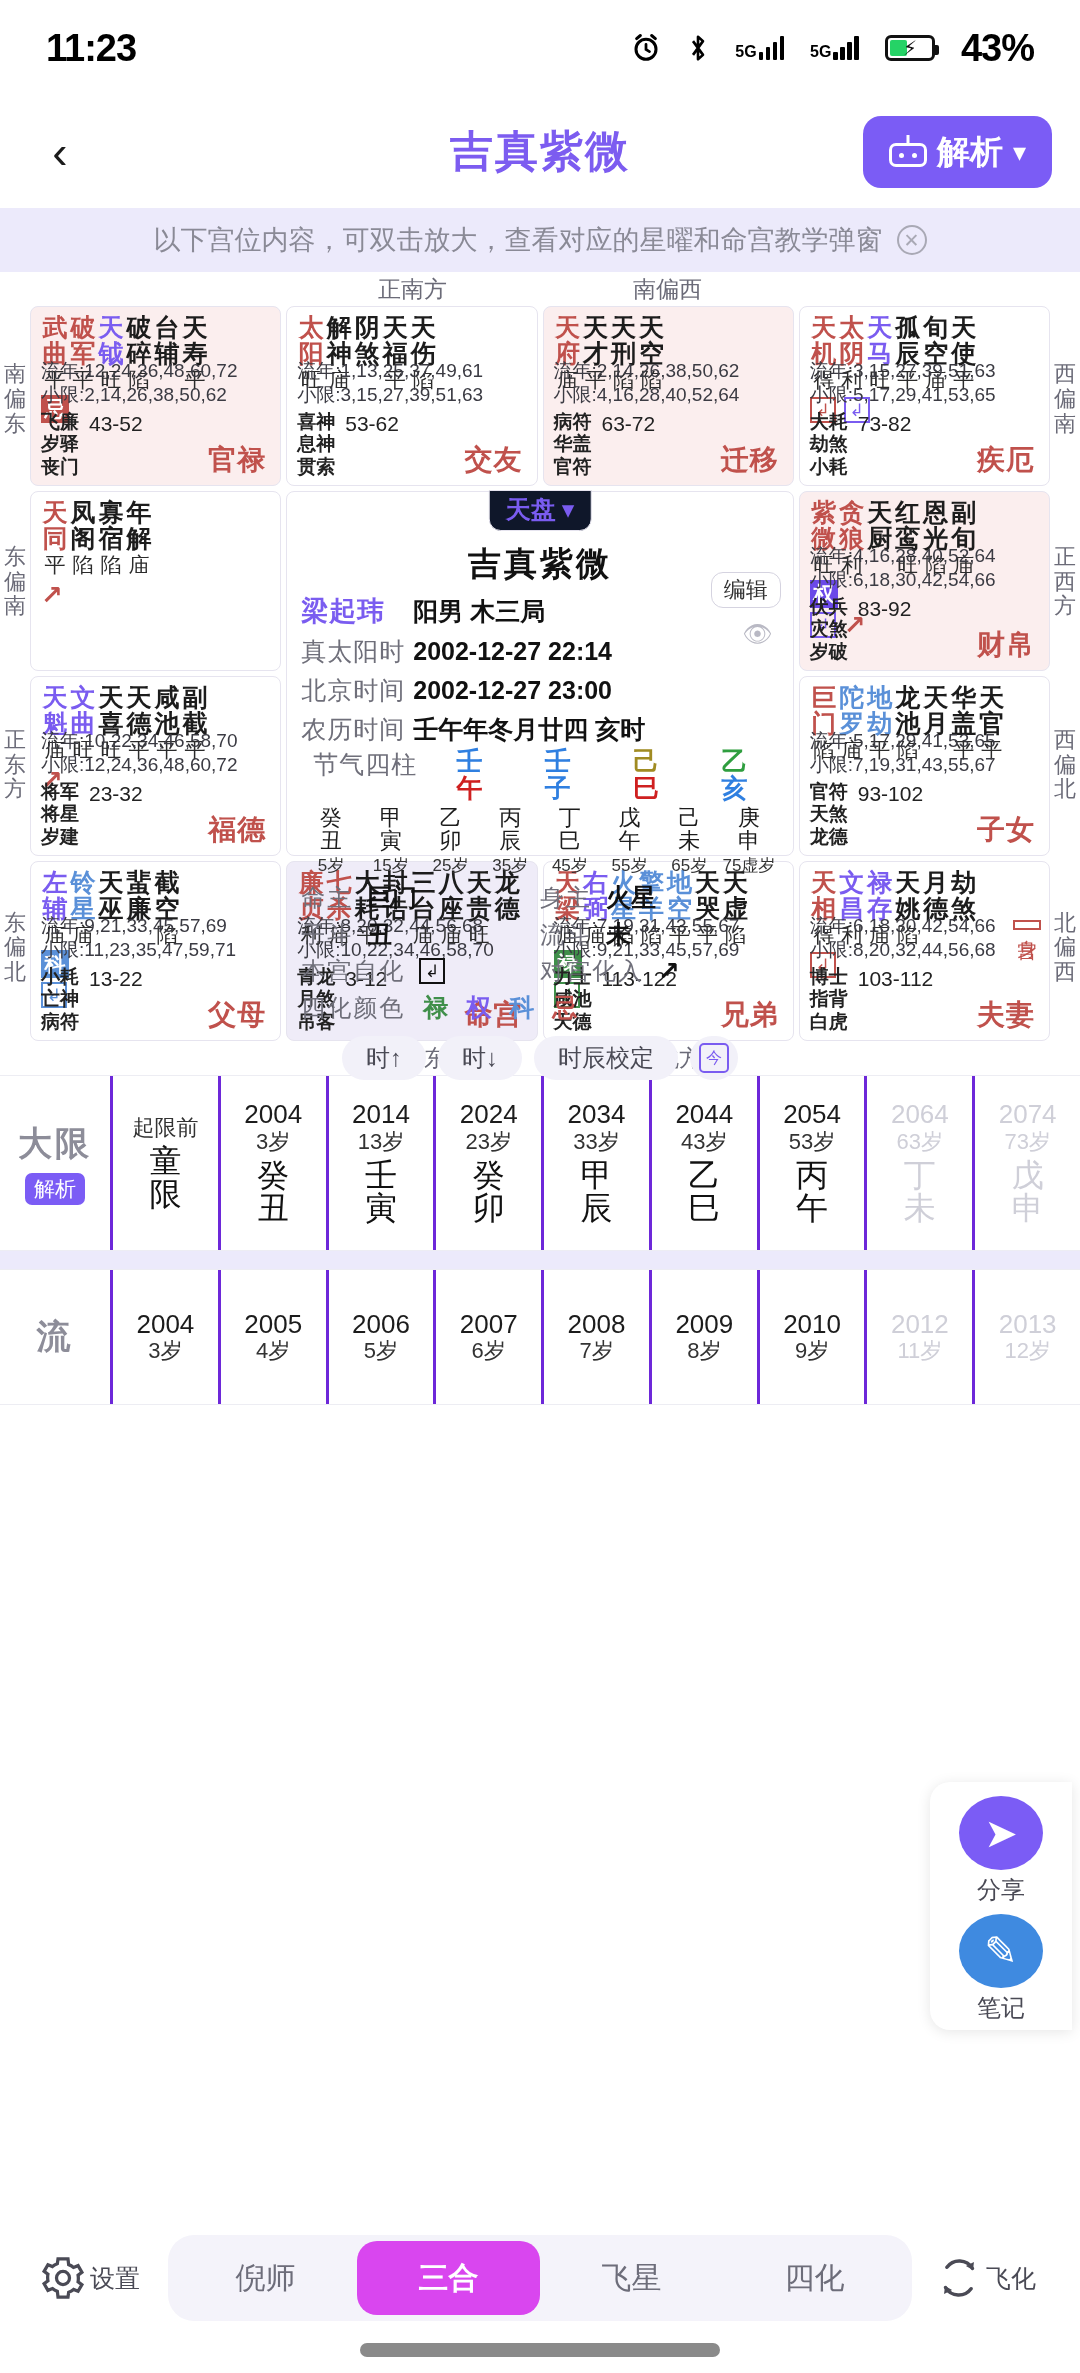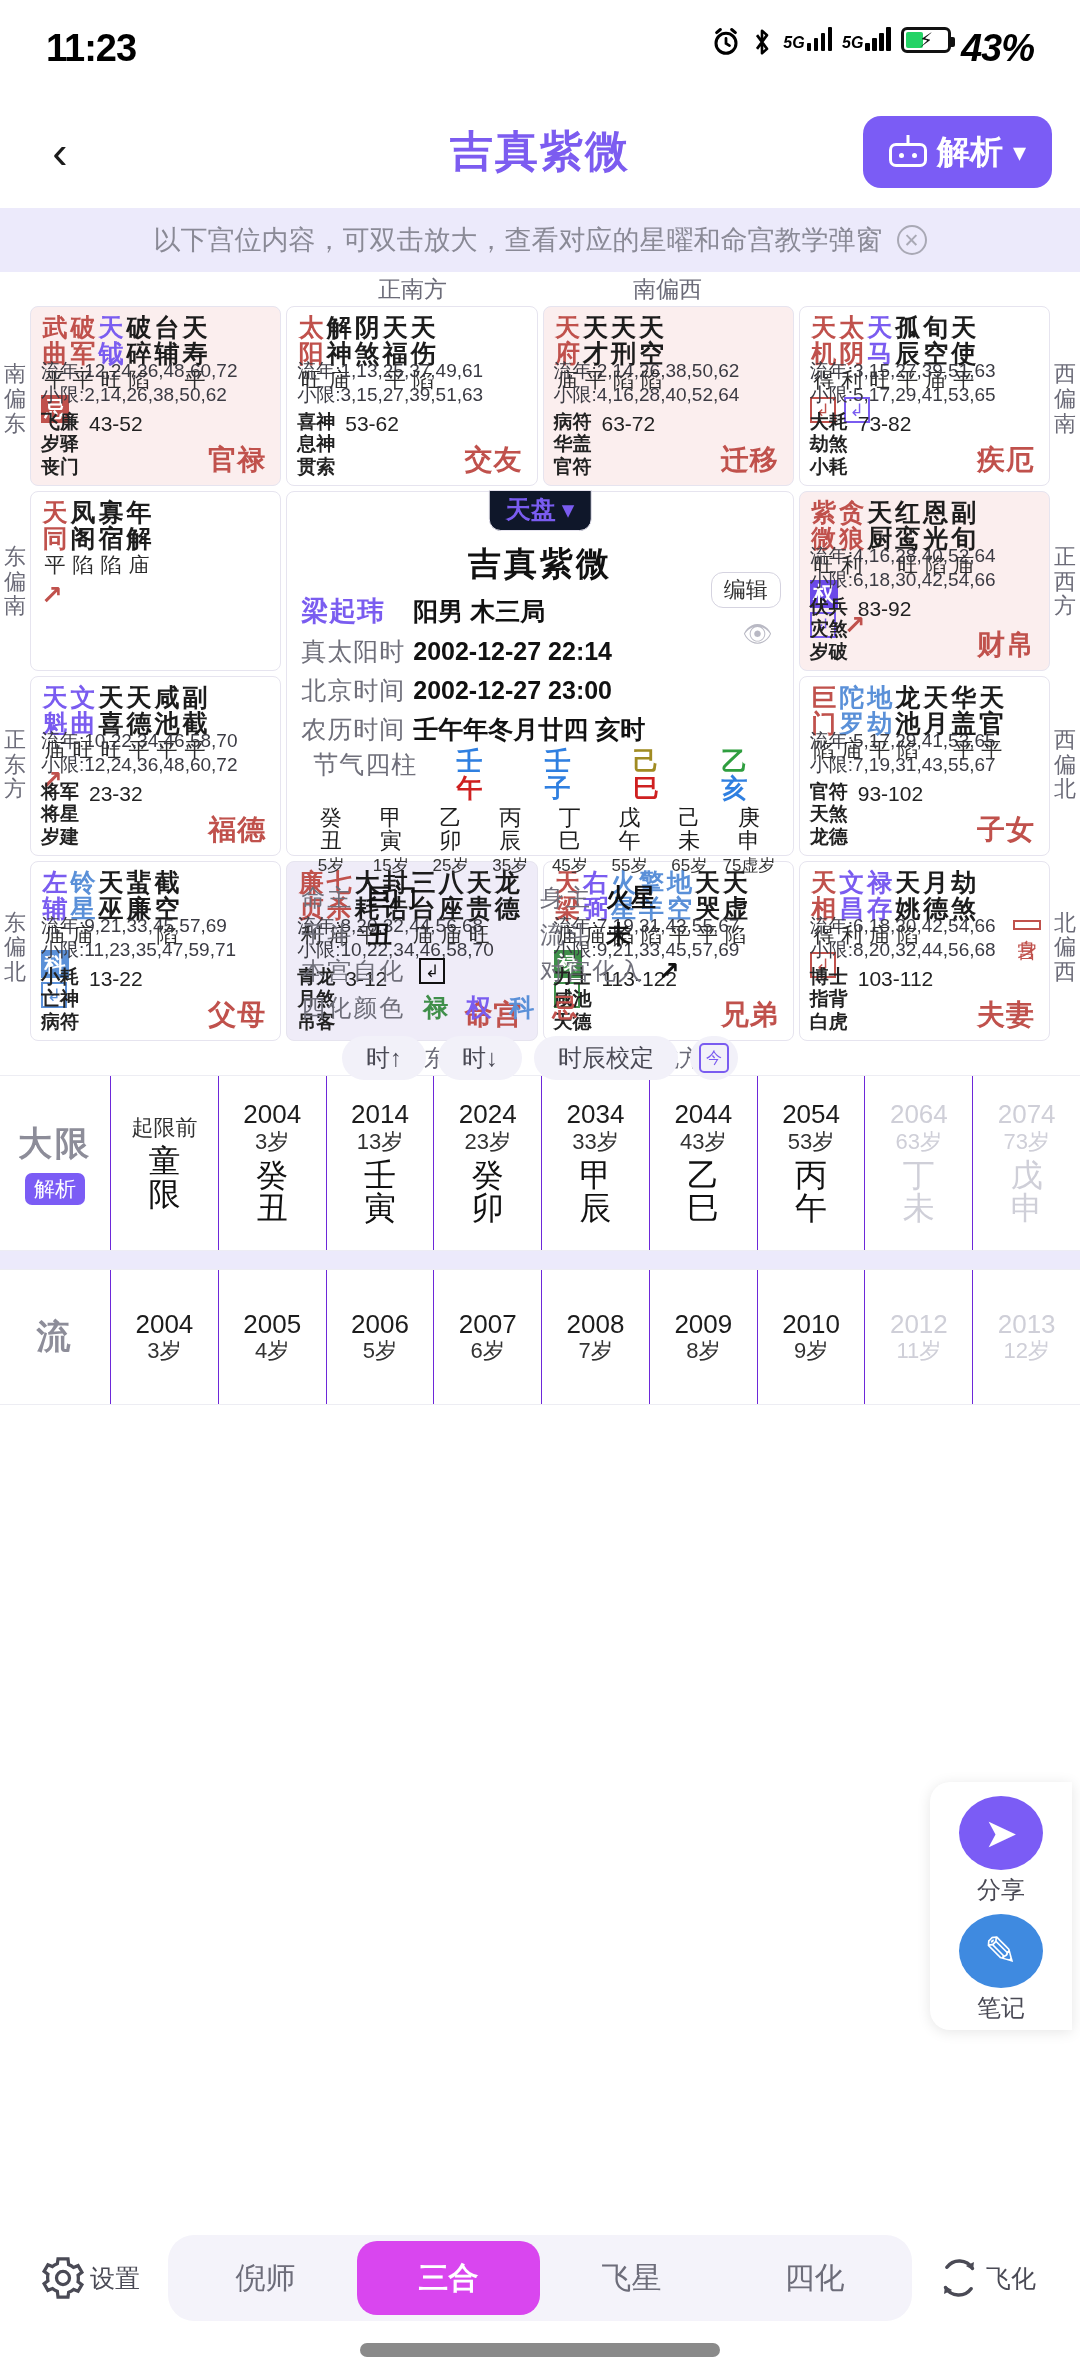--- a/index.html
+++ b/index.html
@@ -10,21 +10,21 @@
     overflow: hidden;
   }
   body { position: relative; }
 
   
   .statusbar {
     height: 96px; display: flex; align-items: center;
     padding: 0 46px; position: relative;
   }
   .sb-time { font-size: 38px; font-weight: 700; letter-spacing: -1px; color: #000; }
-  .sb-right { margin-left: auto; display: flex; align-items: flex-start; gap: 10px; font-style: italic; }
+  .sb-right { margin-left: auto; display: flex; align-items: center; gap: 26px; }
   .sb-icon { display: inline-flex; align-items: flex-end; }
   .bars { display: inline-flex; align-items: flex-end; gap: 2.5px; height: 24px; }
   .bars i { display: block; width: 4.5px; background: #000; border-radius: 1px; }
   .bars i:nth-child(1){height:8px} .bars i:nth-child(2){height:13px}
   .bars i:nth-child(3){height:18px} .bars i:nth-child(4){height:24px}
   .net-label { font-size: 16px; font-weight: 700; line-height: 1; margin-right: 1px; }
   .net-group { display: inline-flex; align-items: flex-end; gap: 1px; }
   .battery {
     width: 50px; height: 26px; border: 3px solid #111; border-radius: 6px;
     position: relative; display: flex; align-items: center; padding: 2px;
@@ -217,21 +217,21 @@
   
   .strip { display:flex; align-items:stretch; border-top:1px solid #ededf3; border-bottom:1px solid #ededf3; }
   .strip-label {
     width: 110px; flex:none; display:flex; flex-direction:column; align-items:center;
     justify-content:center; gap:6px;
   }
   .strip-label .big { font-size: 34px; color:#8d8d99; font-weight:700; letter-spacing:3px; }
   .sl-badge { background:#7b5cf5; color:#fff; font-size:21px; border-radius:7px; padding:2px 9px; }
   .strip-cells { display:flex; flex:1; }
   .scell {
-    flex:1; border-left:1px solid #6d28d9; display:flex; flex-direction:column;
+    flex:1; border-left:3px solid #6d28d9; display:flex; flex-direction:column;
     align-items:center; justify-content:center; padding: 10px 0;
   }
   .scell .yr { font-size: 26px; color:#1c1c1c; line-height:1.1; }
   .scell .ag { font-size: 22px; color:#333; line-height:1.2; }
   .scell .gz3 { font-size: 32px; color:#111; line-height:1.04; margin-top:4px;
      font-family:"Liberation Serif", serif; }
   .scell.dim .yr, .scell.dim .ag, .scell.dim .gz3 { color:#cfcfd8; }
   .daxian { height: 176px; }
   .liunian { height: 136px; background:#fff; }
   .liunian .scell { padding: 6px 0; }

